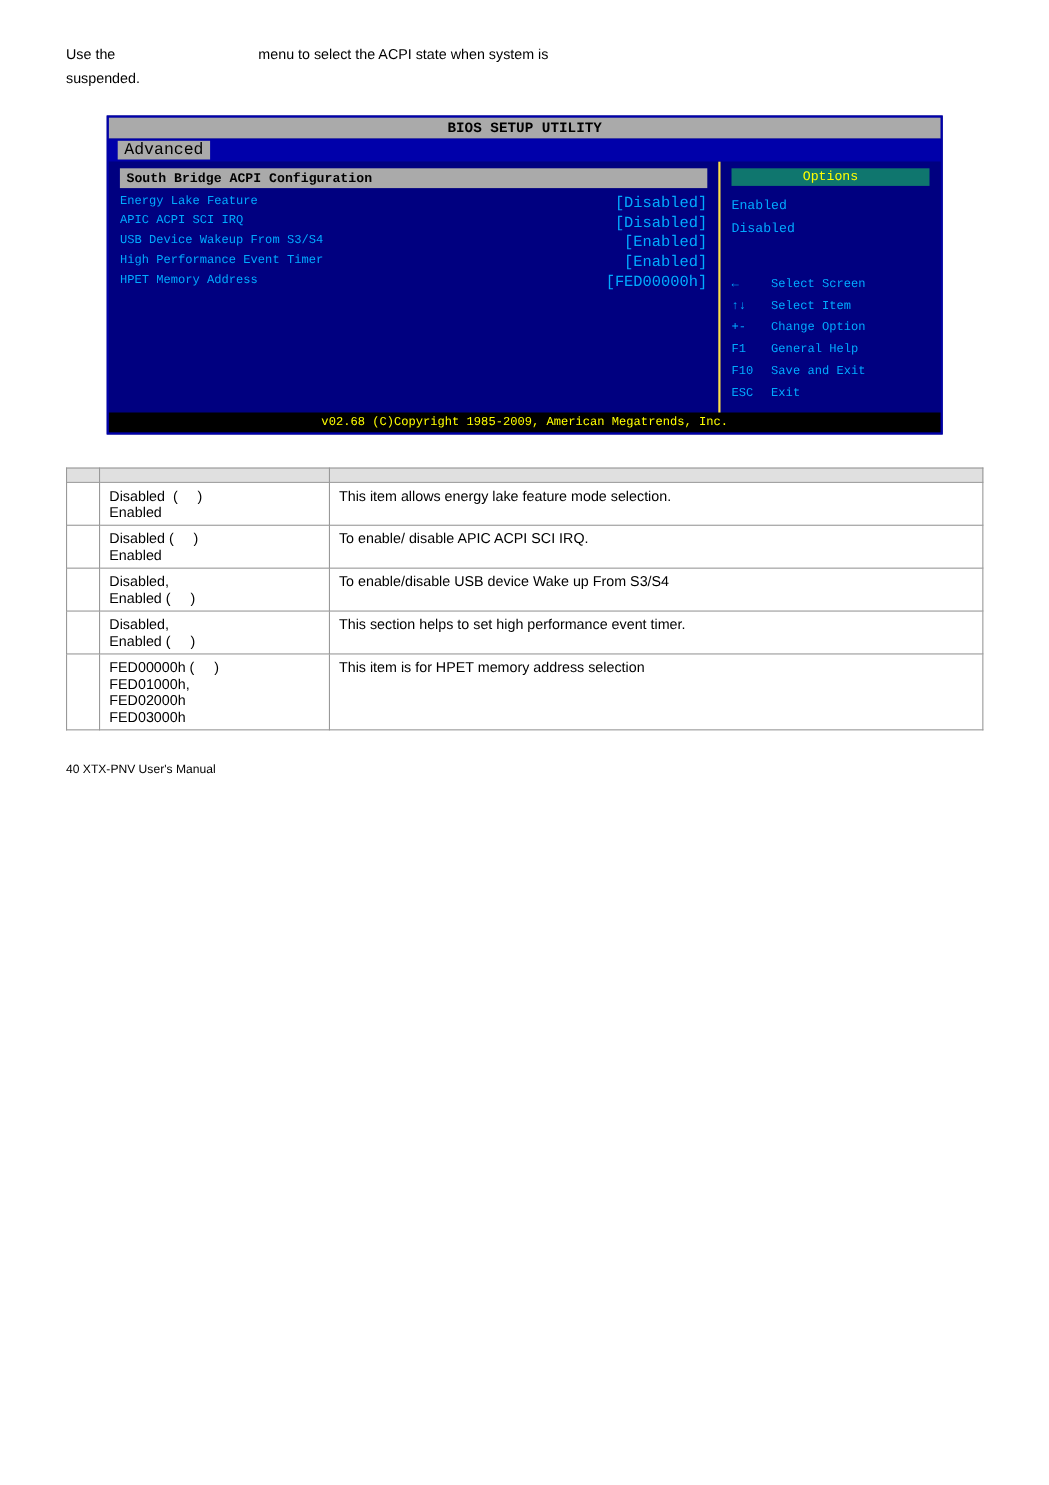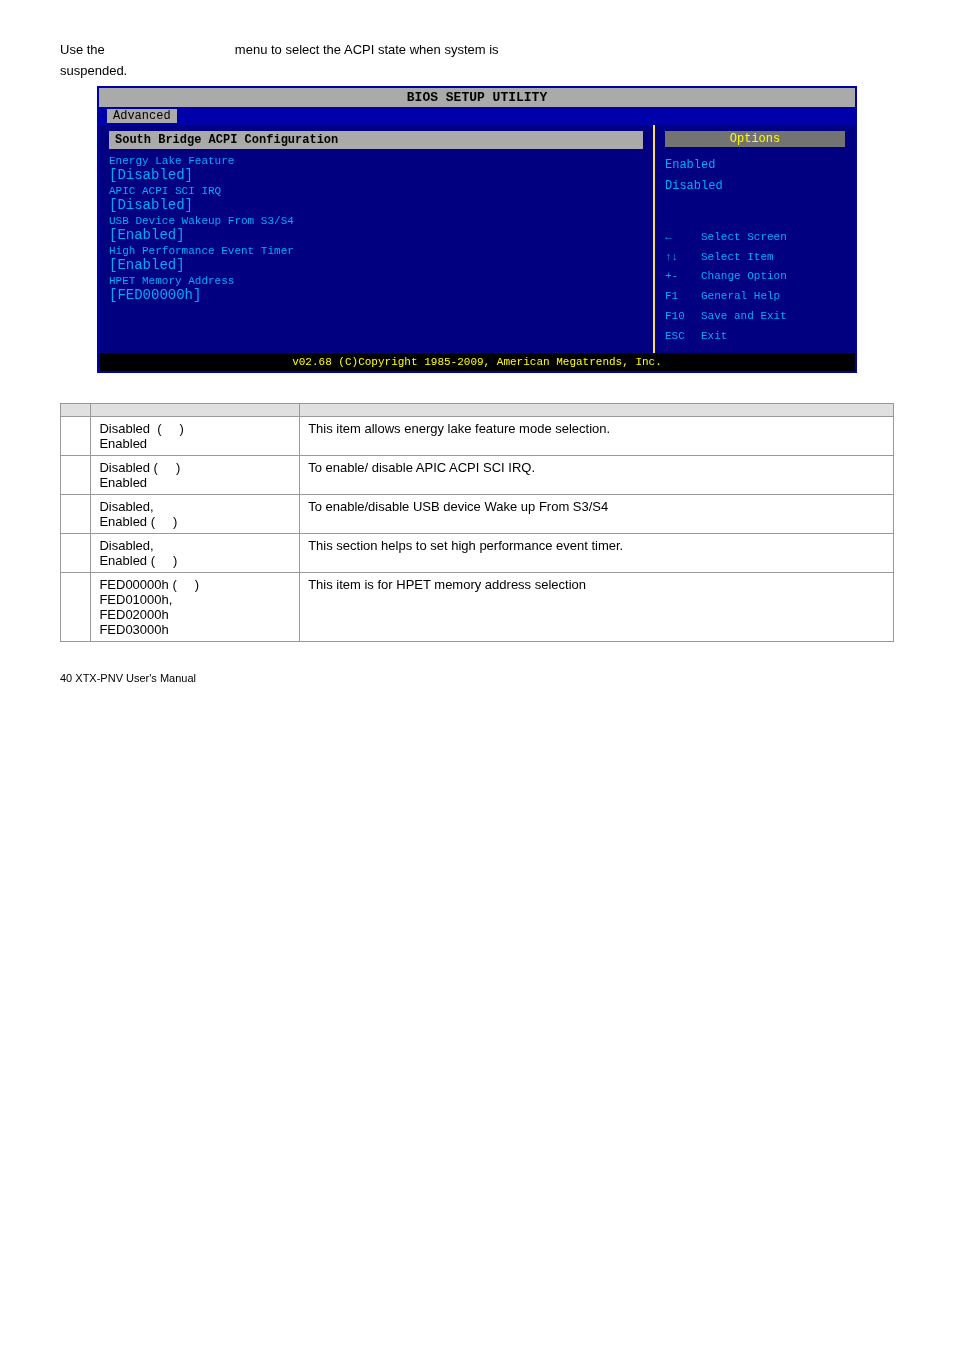--- a/index.html
+++ b/index.html
@@ -9,21 +9,21 @@
       font-size: 14px;
       color: #000;
       width: 954px;
       min-height: 1350px;
       padding: 40px 60px;
     }
 
     .intro-text {
       color: #000;
       font-size: 13px;
-      margin-bottom: 4px;
+      margin-bottom: 23px;
       line-height: 1.6;
     }
 
     
     .bios-container {
       border: 2px solid #0000aa;
       background: #000080;
       width: 760px;
       margin: 0 auto 30px auto;
       font-family: 'Courier New', monospace;
@@ -35,21 +35,21 @@
       text-align: center;
       padding: 2px 0;
       font-size: 13px;
       font-weight: bold;
       font-family: 'Courier New', monospace;
     }
 
     .bios-menu-bar {
       background: #0000aa;
       padding: 2px 8px;
-      font-size: 12px;
+      font-size: 15px;
       font-family: 'Courier New', monospace;
     }
 
     .bios-menu-item-active {
       background: #aaaaaa;
       color: #000;
       padding: 0 6px;
       display: inline-block;
     }
 
@@ -64,41 +64,40 @@
       padding: 6px 10px;
       border-right: 2px solid #fde047;
     }
 
     .bios-right {
       width: 200px;
       padding: 6px 10px;
     }
 
     .bios-right-title {
-      background: #737373;
+      background: #0f766e;
       color: #ffff00;
       text-align: center;
       padding: 1px 20px;
       font-size: 12px;
       font-family: 'Courier New', monospace;
       margin-bottom: 8px;
     }
 
     .bios-options-list {
       color: #00aaff;
       font-size: 12px;
       font-family: 'Courier New', monospace;
       line-height: 1.8;
     }
 
     .bios-config-row {
       display: flex;
       justify-content: space-between;
       margin-bottom: 2px;
-      flex-direction: column;
     }
 
     .bios-config-key {
       color: #00aaff;
       font-size: 11px;
       font-family: 'Courier New', monospace;
     }
 
     .bios-config-val {
       color: #00aaff;

